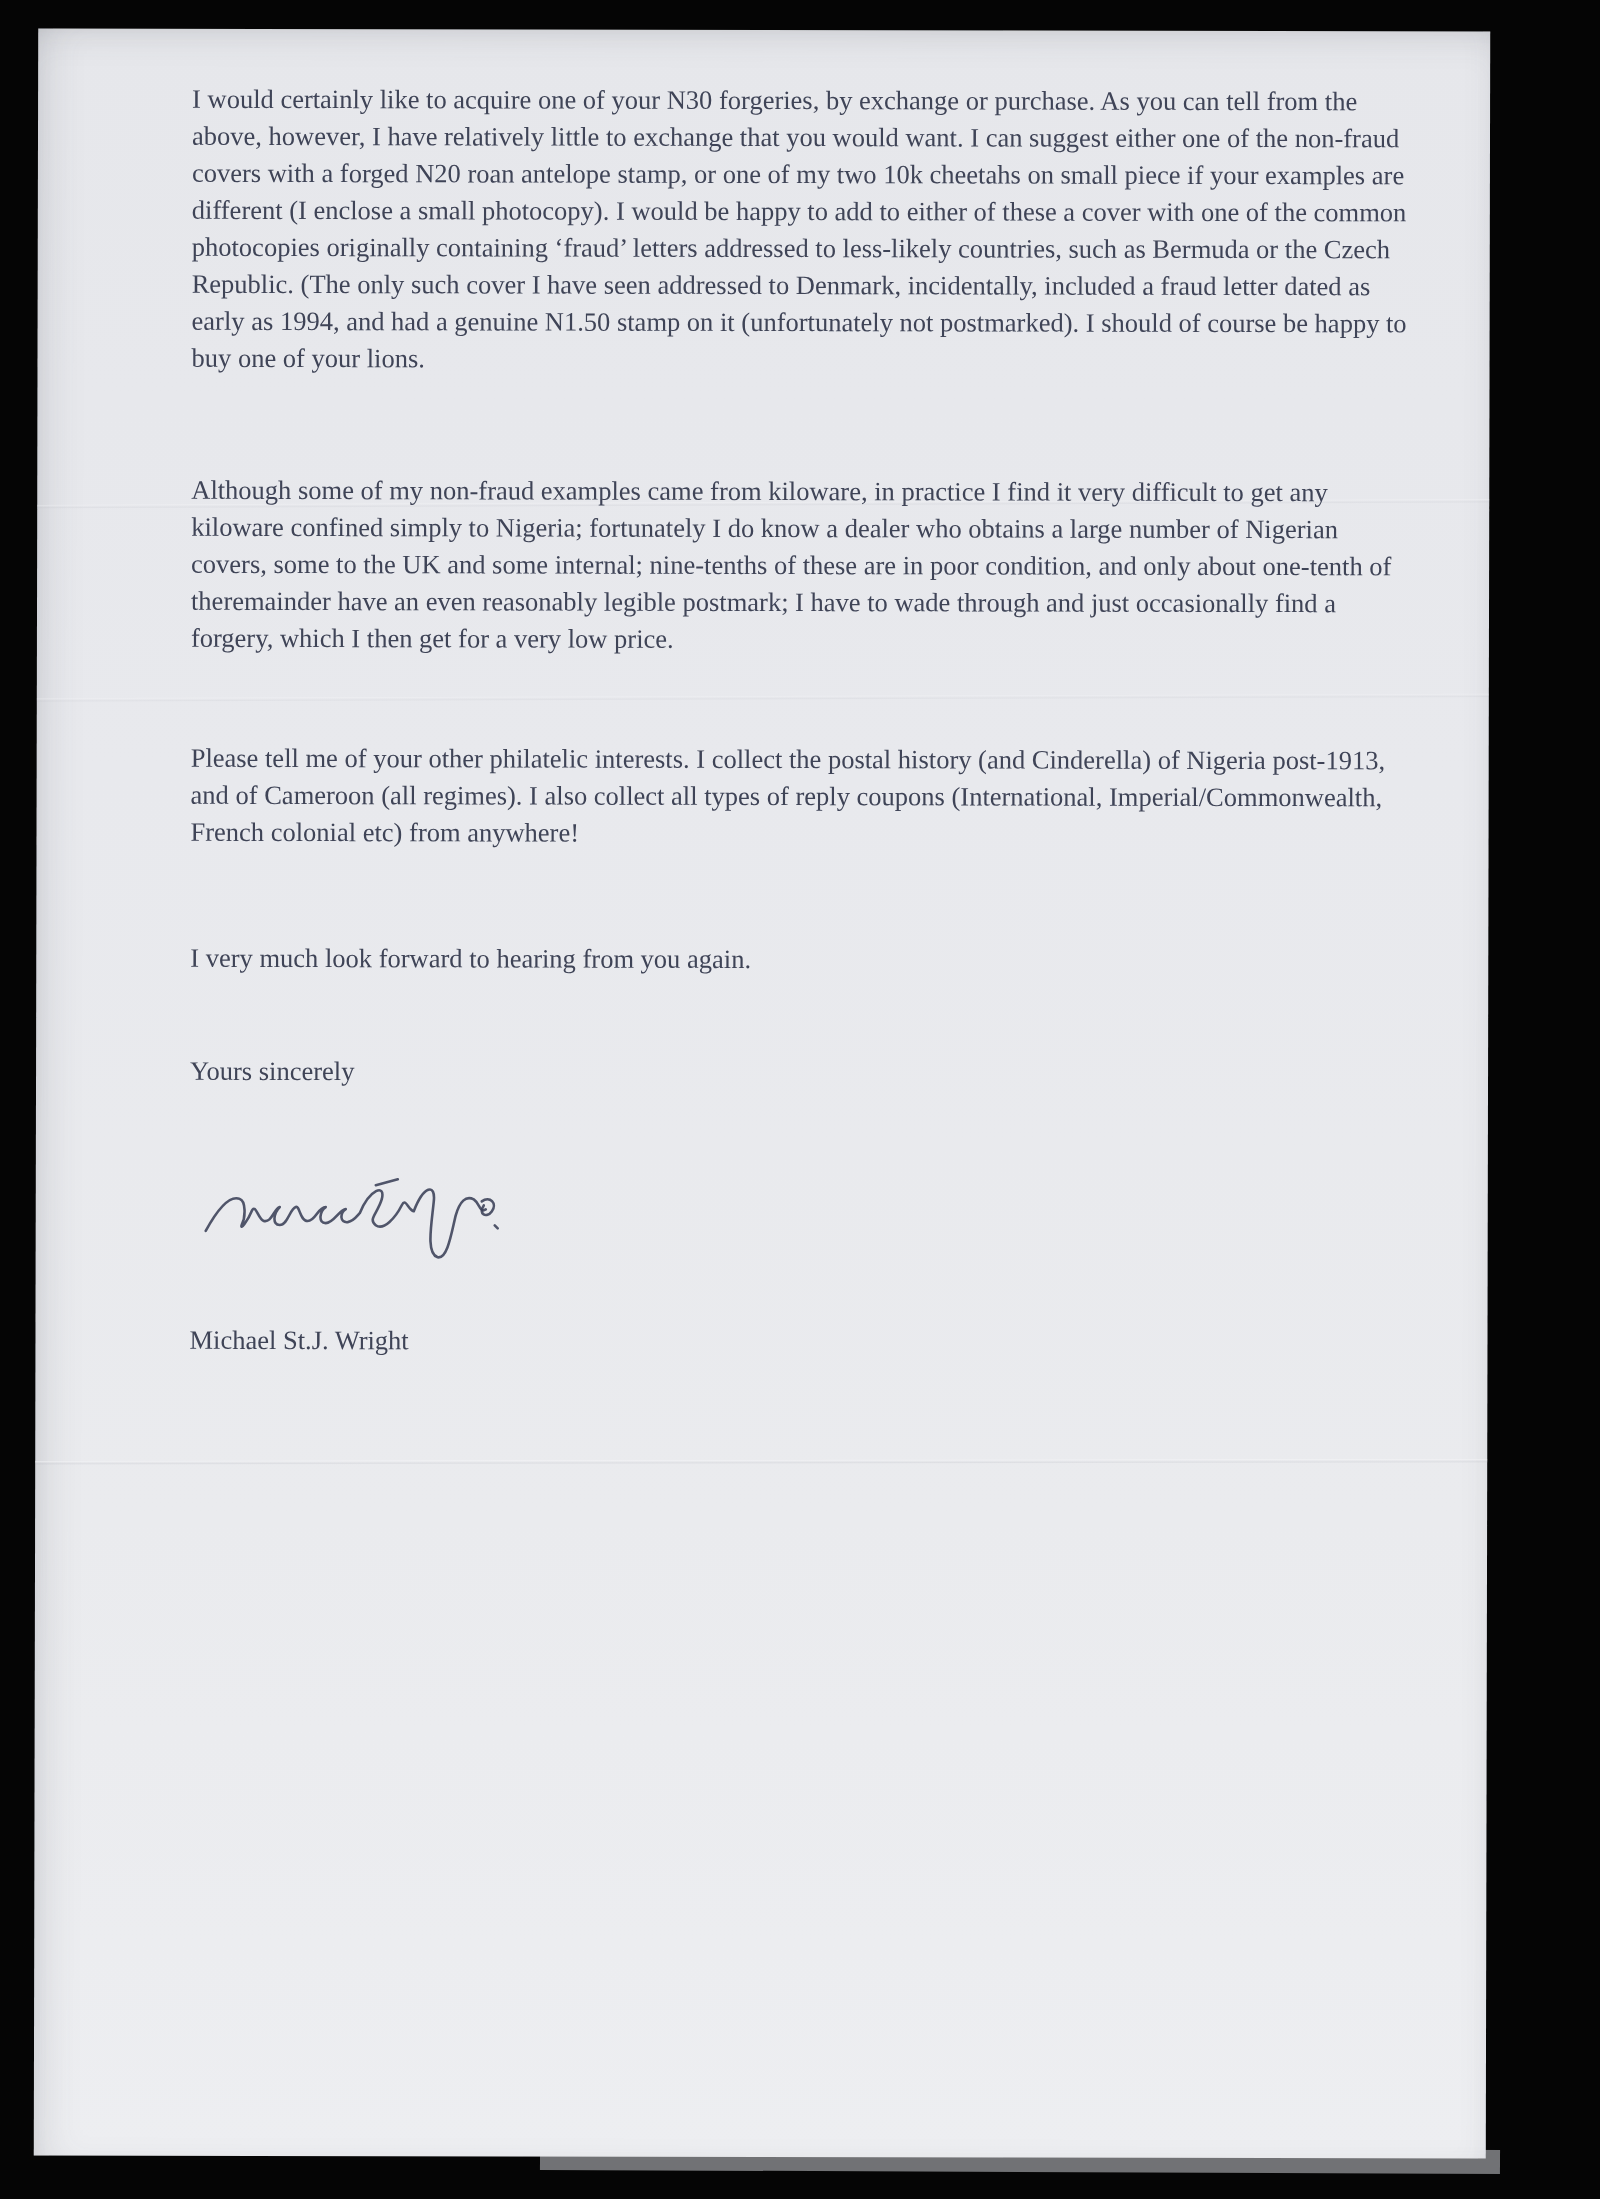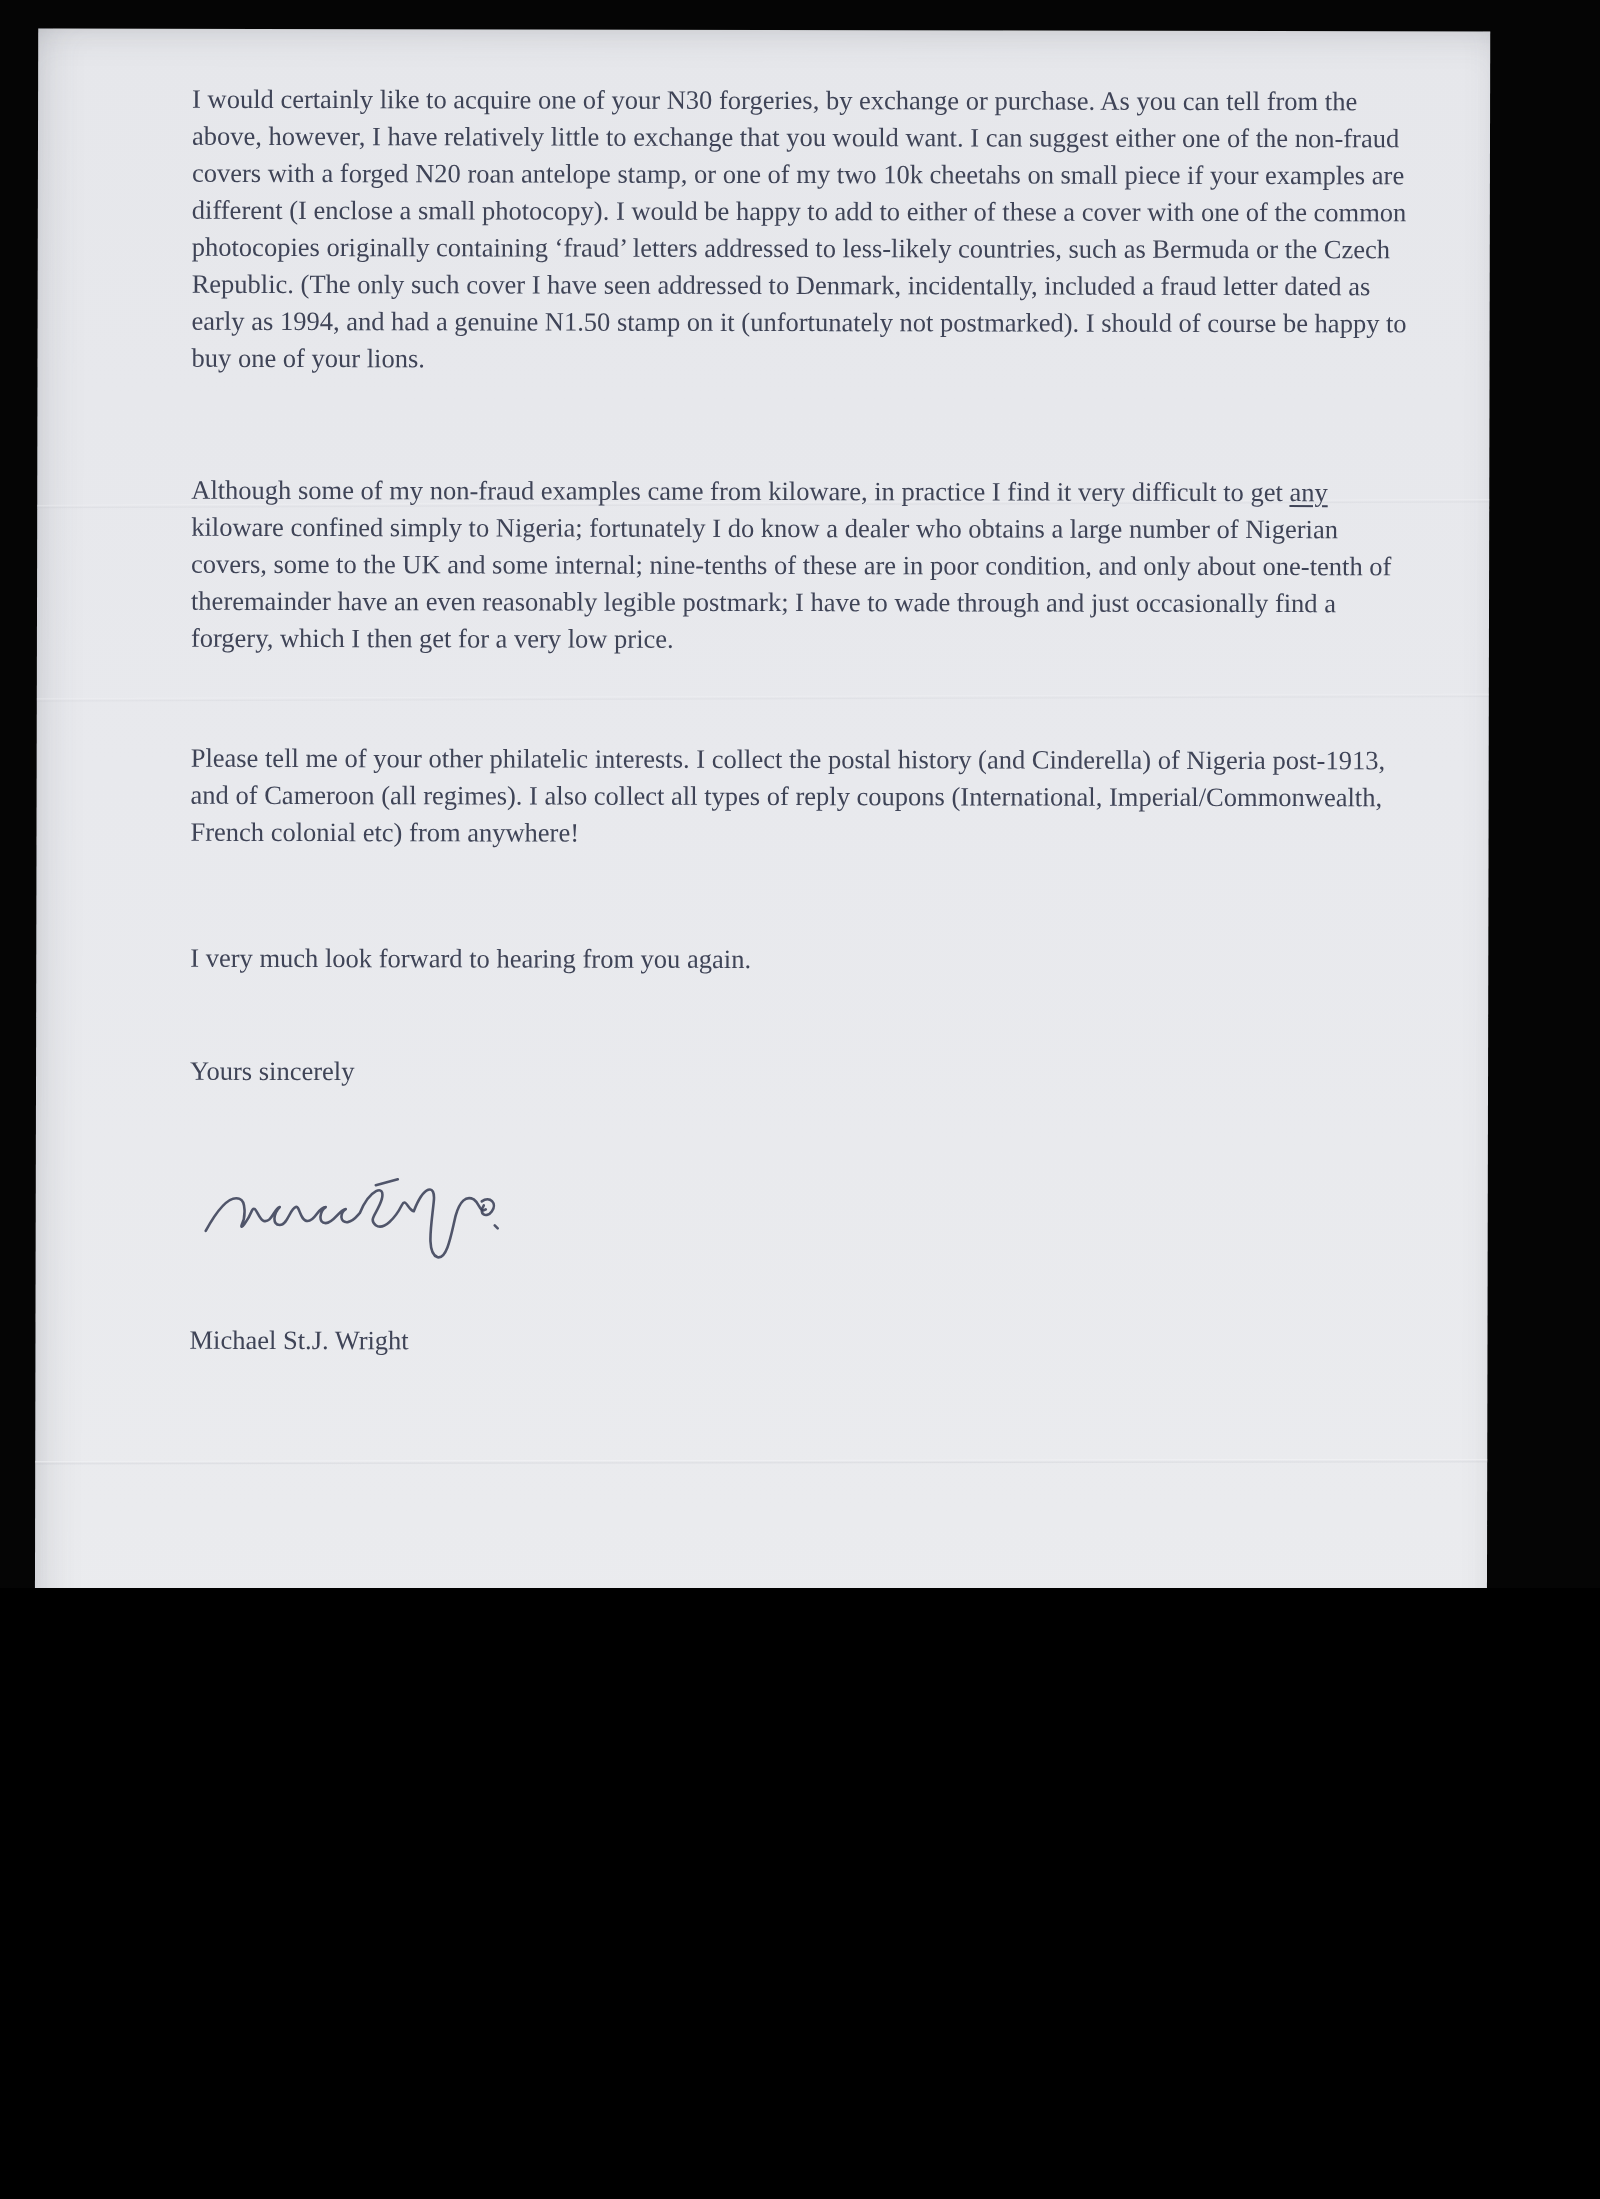--- a/index.html
+++ b/index.html
@@ -1,19 +1,19 @@
 <!DOCTYPE html>
 <html><head>
 <meta charset="utf-8">
 <style>
   html, body { margin: 0; padding: 0; background: #000; }
   #scan {
     position: relative;
     width: 1600px;
-    height: 1588px;
+    height: 2199px;
     background: #050505;
     overflow: hidden;
     font-family: "Liberation Serif", serif;
   }
   #under-sheet {
     position: absolute;
     left: 540px; top: 2148px;
     width: 960px; height: 24px;
     background: #caccd1;
     transform: rotate(0.25deg);
@@ -48,21 +48,20 @@
     color: #3f4457;
     text-align: left;
   }
   #letter-body p { margin: 0; }
   .p1 { margin-bottom: 95px !important; }
   .p2 { margin-bottom: 83px !important; }
   .p3 { margin-bottom: 89px !important; }
   .p4 { margin-bottom: 76px !important; }
   .closing { margin-bottom: 75px !important; }
   .underlined-word {
-    text-decoration: underline;
     text-decoration-thickness: 2px;
     text-underline-offset: 4px;
   }
   .signature-block {
     height: 100px;
     margin: 0 0 57px 10px;
   }
   .signature-block svg { display: block; }
   .sig-stroke {
     fill: none;

